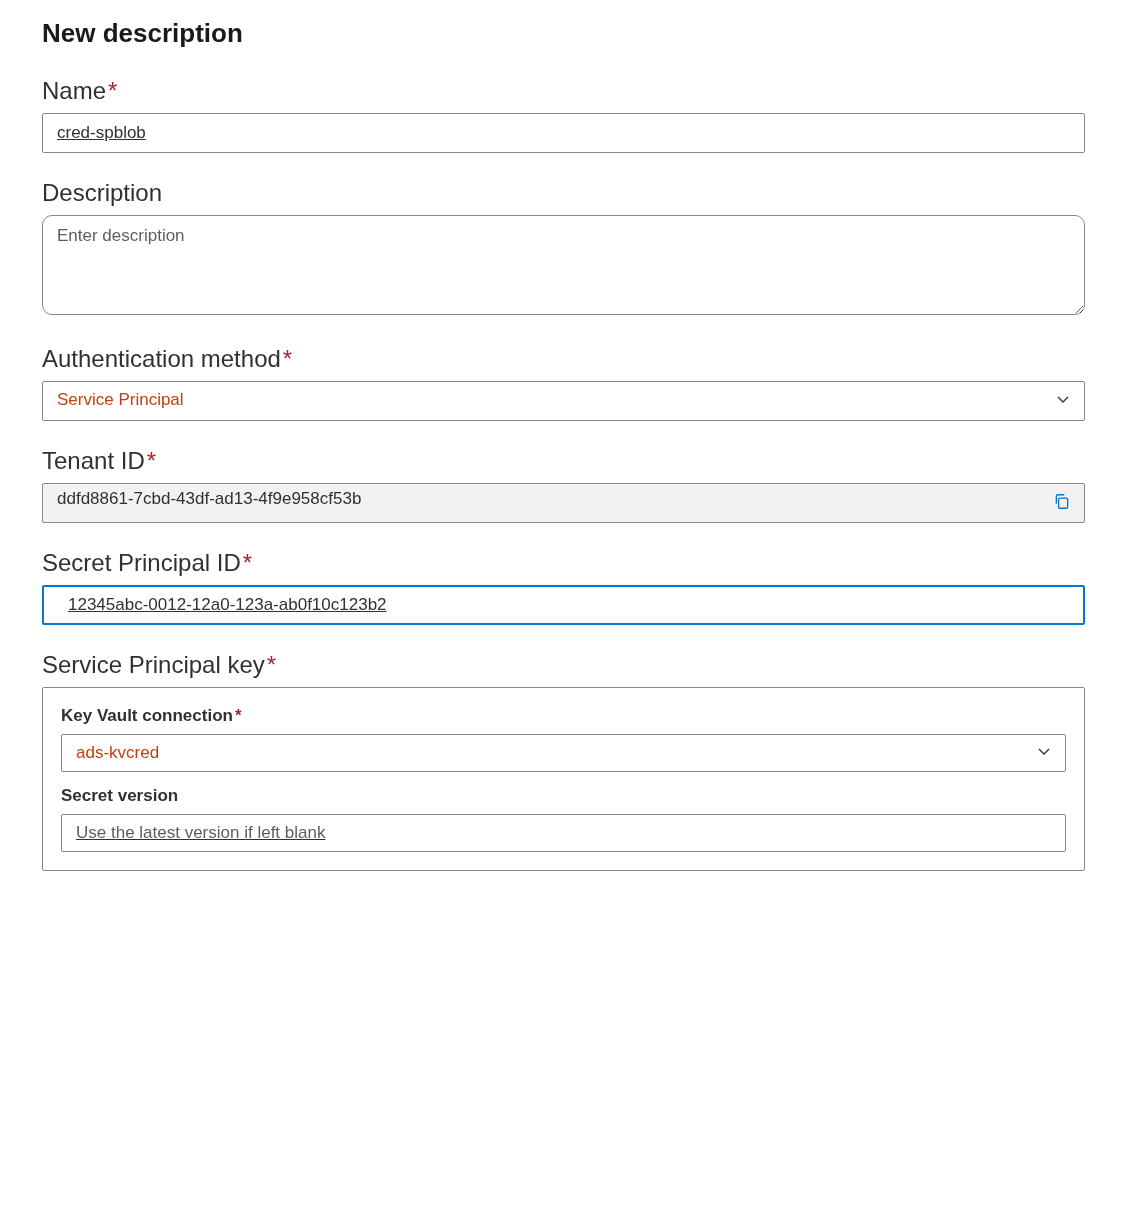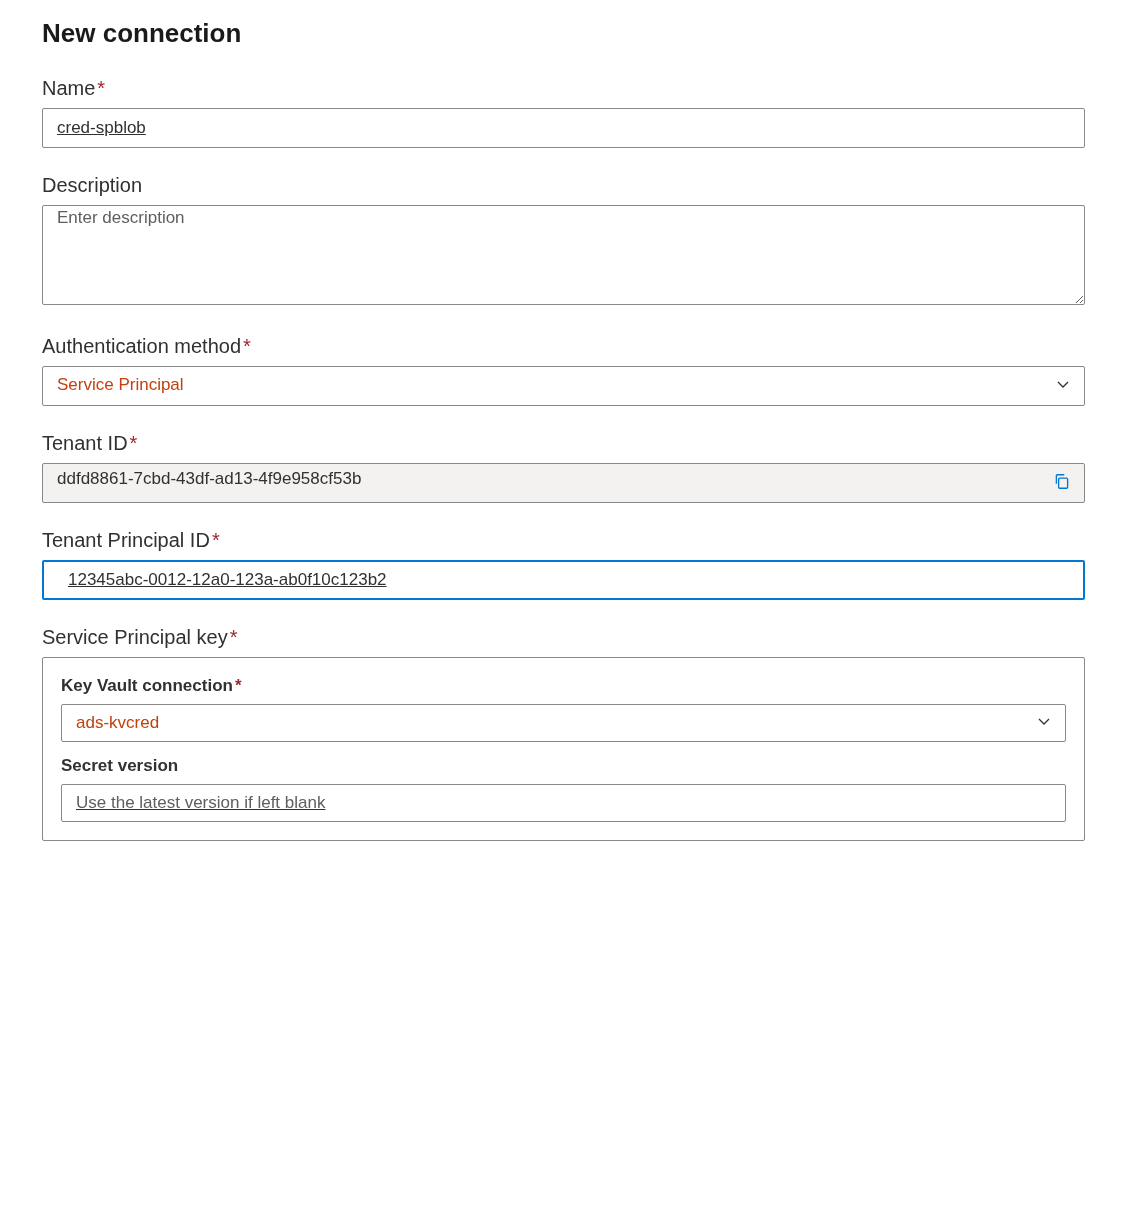--- a/index.html
+++ b/index.html
@@ -12,21 +12,21 @@
     .page-title {
       font-size: 26px;
       font-weight: 600;
       color: #1b1a19;
       margin-bottom: 28px;
     }
     .field-group {
       margin-bottom: 26px;
     }
     .field-label {
-      font-size: 20px;
+      font-size: 24px;
       font-weight: 400;
       color: #323130;
       margin-bottom: 8px;
       display: block;
     }
     .required {
       color: #a4262c;
       margin-left: 2px;
     }
     .text-input {
@@ -43,25 +43,25 @@
     }
     .text-input.focused {
       border: 2px solid #0078d4;
       padding: 7px 24px;
     }
     .text-input::placeholder {
       color: #605e5c;
     }
     .textarea-input {
       width: 100%;
-      padding: 2px 14px;
-      font-size: 17px;
-      font-family: inherit;
-      border: 1px solid #8a8886;
-      border-radius: 2px;
+      padding: 10px 14px;
+      font-size: 17px;
+      font-family: inherit;
+      border: 1px solid #8a8886;
+      border-radius: 10px;
       background: #ffffff;
       color: #323130;
       height: 100px;
       resize: both;
     }
     .textarea-input::placeholder {
       color: #605e5c;
     }
     .select-wrapper {
       position: relative;
@@ -131,21 +131,21 @@
       font-weight: 600;
     }
     .nested-panel .text-input,
     .nested-panel .select-input {
       height: 38px;
     }
   </style>
 </head>
 <body>
 
-<h1 class="page-title">New connection</h1>
+<h1 class="page-title">New description</h1>
 
 <div class="field-group">
   <label class="field-label">
     <span>Name</span><span class="required">*</span>
   </label>
   <input type="text" class="text-input" value="cred-spblob" style="">
 </div>
 
 <div class="field-group">
   <label class="field-label">
@@ -180,21 +180,21 @@
           <rect x="5" y="5" width="8" height="9" rx="1" stroke="#0078d4" stroke-width="1.2" fill="none"></rect>
           <path d="M3 10 L3 3 C3 2.5 3.5 2 4 2 L10 2" stroke="#0078d4" stroke-width="1.2" fill="none"></path>
         </svg>
       </span>
     </button>
   </div>
 </div>
 
 <div class="field-group">
   <label class="field-label">
-    <span>Tenant Principal ID</span><span class="required">*</span>
+    <span>Secret Principal ID</span><span class="required">*</span>
   </label>
   <input type="text" class="text-input focused" value="12345abc-0012-12a0-123a-ab0f10c123b2" style="">
 </div>
 
 <div class="field-group">
   <label class="field-label">
     <span>Service Principal key</span><span class="required">*</span>
   </label>
   <div class="nested-panel">
 

